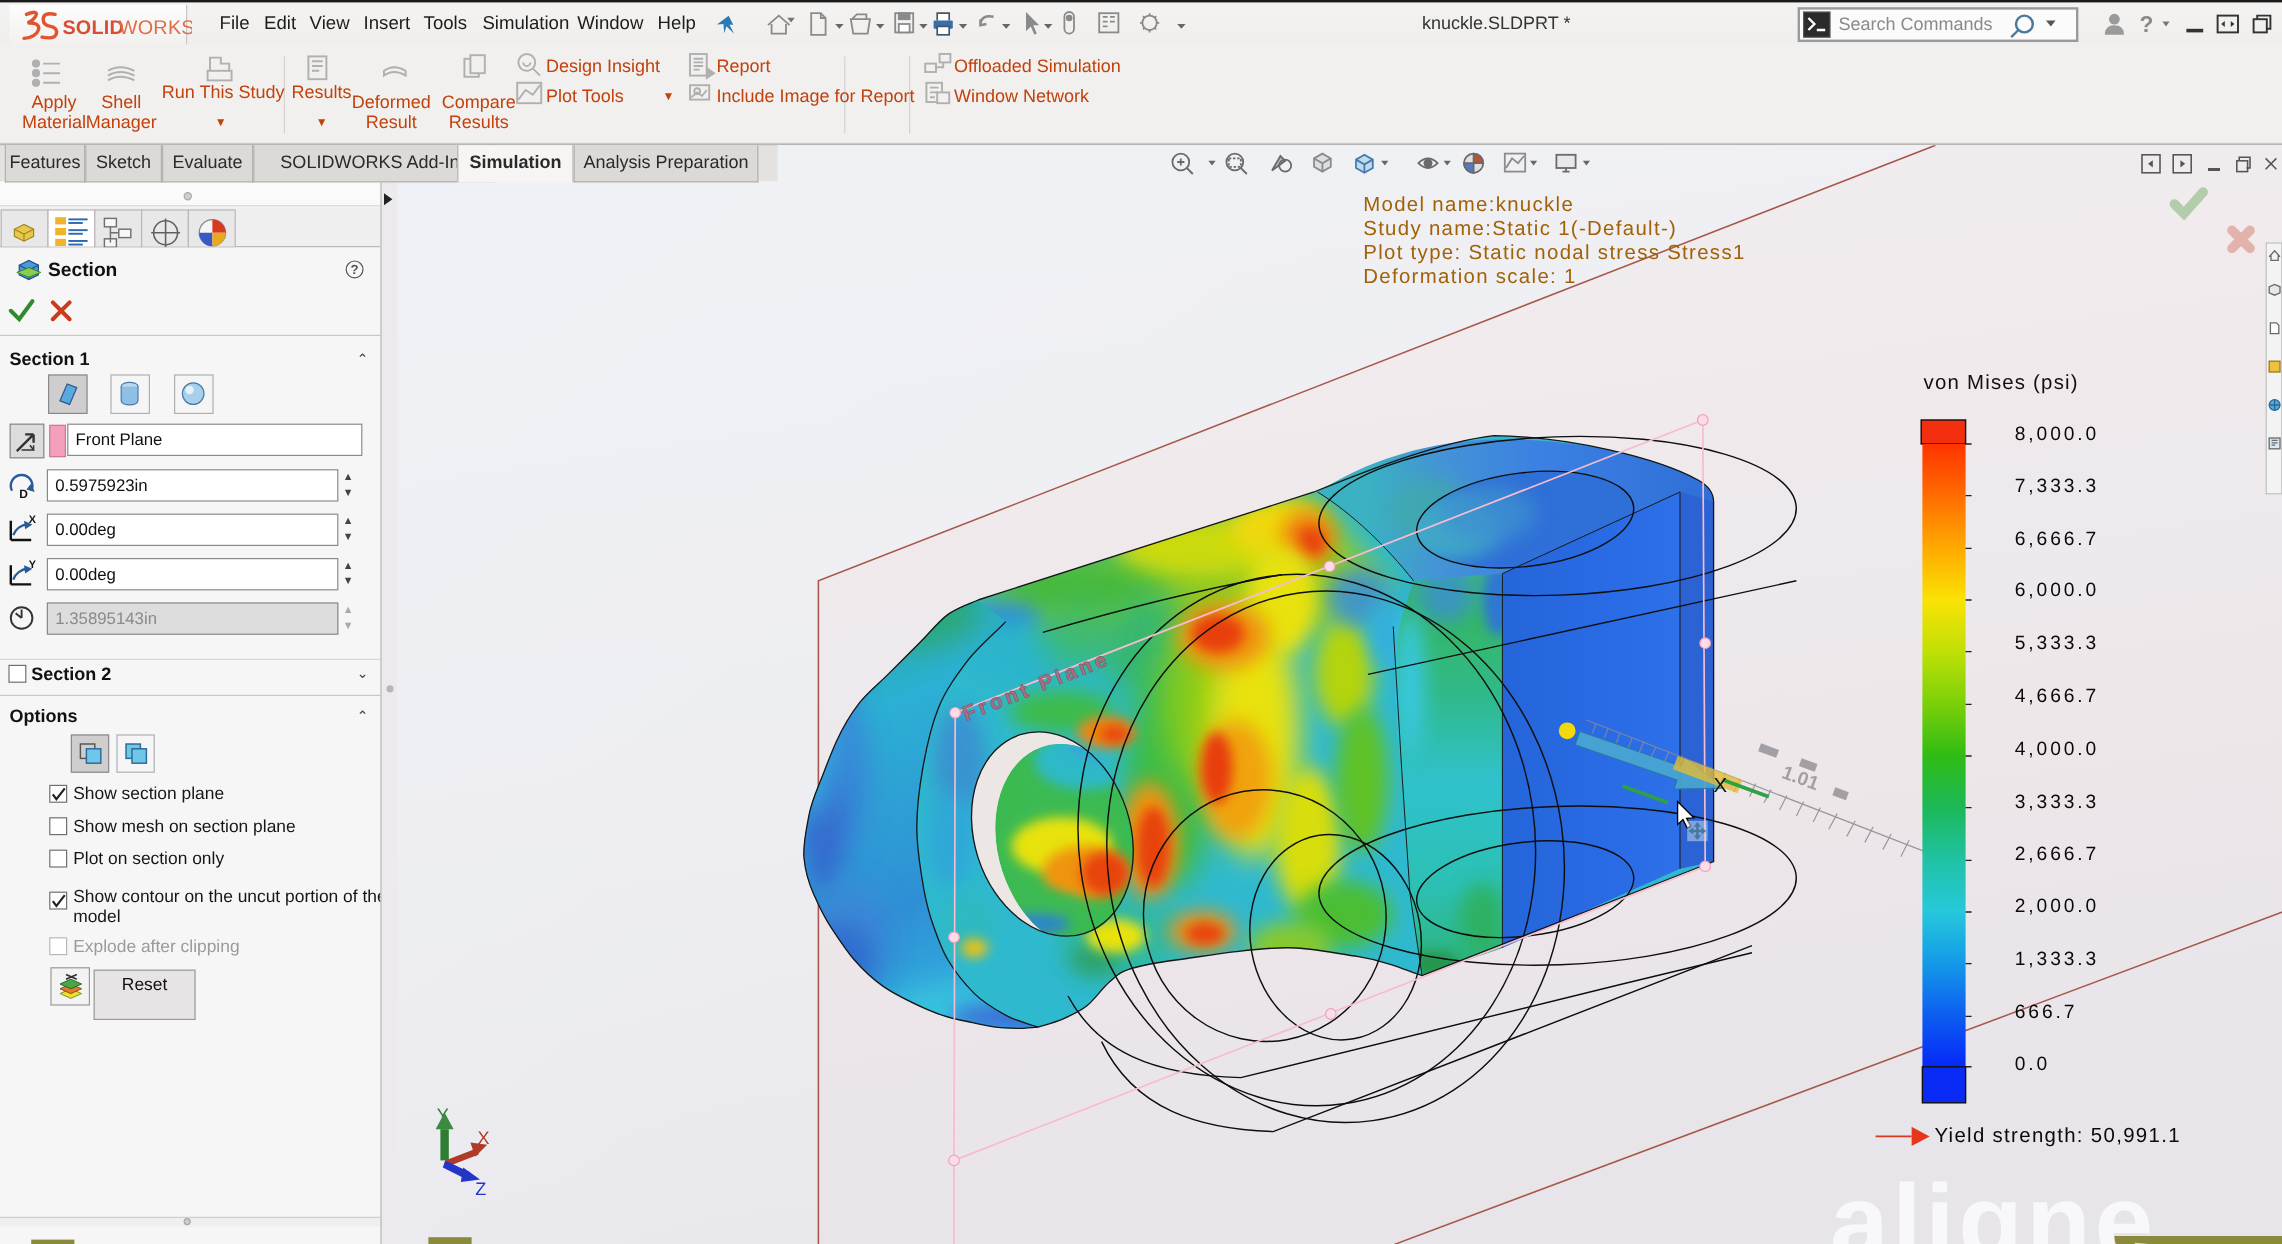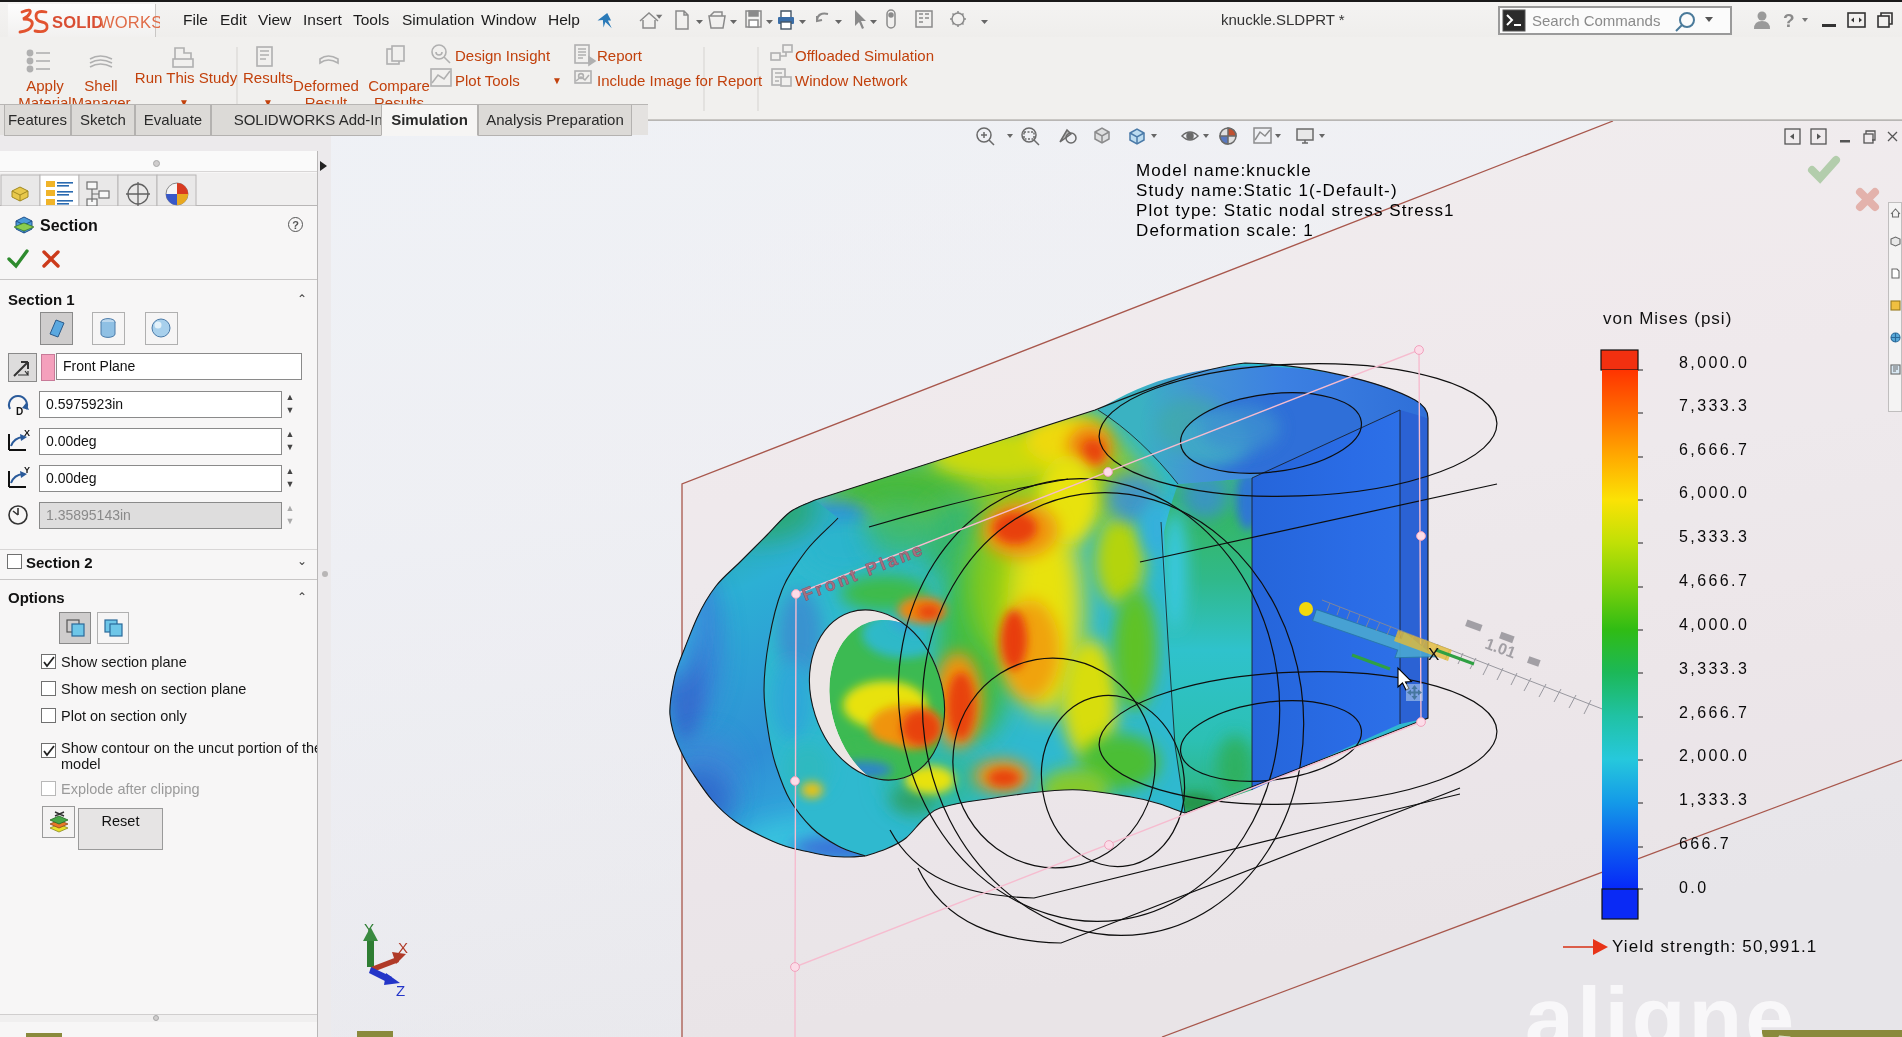--- a/index.html
+++ b/index.html
@@ -3,40 +3,40 @@
 <meta charset="utf-8">
 <style>
   * { margin:0; padding:0; box-sizing:border-box; }
   html,body { width:1902px; height:1037px; overflow:hidden; font-family:"Liberation Sans", sans-serif; background:#eceaec; }
   .abs { position:absolute; }
   
   #titlebar { position:absolute; left:0; top:0; width:1902px; height:37px; background:linear-gradient(#f4f3f2,#efeeec); border-top:2px solid #1a1a1a; }
   #logobox { position:absolute; left:8px; top:2px; width:148px; height:34px; background:linear-gradient(#fdfdfd,#f1f0ef); border-right:1px solid #c9c7c5; }
   #menu { position:absolute; left:0; top:9px; font-size:15.5px; color:#1c1c1c; }
   #menu span { position:absolute; top:0; }
-  #wintitle { position:absolute; left:1185px; top:9px; font-size:15px; color:#333;margin-left:36px; }
+  #wintitle { position:absolute; left:1185px; top:9px; font-size:15px; color:#333; }
   #searchbox { position:absolute; left:1498px; top:4px; width:234px; height:29px; border:2px solid #9a9a9a; background:#fbfbfb;text-align:right; }
   
   #ribbon { position:absolute; left:0; top:37px; width:1902px; height:83px; background:#f1f0ee; border-bottom:1px solid #c9c7c4; color:#a9a9a9; font-size:15px; }
   .rlab { position:absolute; text-align:center; color:#c2410c; }
   
-  #tabrow { position:absolute; left:0; top:104px; width:648px; height:31px; background:#e4e2e0; border-top:1px solid #b8b6b4; font-size:15px; color:#2a2a2a; z-index:6; }
+  #tabrow { position:absolute; left:0; top:120px; width:648px; height:31px; background:#e4e2e0; border-top:1px solid #b8b6b4; font-size:15px; color:#2a2a2a; z-index:6; }
   .tab { position:absolute; top:0; height:31px; padding-top:6px; text-align:center; background:#dcdad7; border:1px solid #b4b2b0; border-top:none; }
   .tab.active { background:#f6f5f4; font-weight:bold; border-bottom:1px solid #f6f5f4; }
   #tabfill { position:absolute; left:0px; top:120px; width:1902px; height:1px; background:#b8b6b4; }
   
   #panel { position:absolute; left:0; top:151px; width:331px; height:886px; background:#f7f6f6; }
   #panelstrip { position:absolute; left:317px; top:0px; width:14px; height:886px; background:#eceaec; border-left:1px solid #b9b7b7; }
   .field { position:absolute; background:#fff; border:1px solid #8a8a8a; font-size:14px; color:#111; padding:4px 0 0 6px; height:27px; }
   .spin { position:absolute; width:16px; height:27px; font-size:9px; color:#444; text-align:center; line-height:13px; }
   .chk { position:absolute; width:15px; height:15px; background:#fff; border:1px solid #707070; }
   .lbl { position:absolute; font-size:14.5px; color:#161616; }
   
   #viewport { position:absolute; left:331px; top:121px; width:1571px; height:916px; background:#f1eff1; }
-  #infotext { position:absolute; left:805px; top:40px; font-size:17px; letter-spacing:1.1px; color:#000000; line-height:20px; white-space:pre; }
+  #infotext { position:absolute; left:805px; top:40px; font-size:17px; letter-spacing:1.1px; color:#a16207; line-height:20px; white-space:pre; }
   #legendtitle { position:absolute; left:1272px; top:188px; font-size:17px; letter-spacing:1px; color:#111; }
   .leglab { position:absolute; left:1324px; font-size:16px; letter-spacing:2.4px; color:#0a0a0a;margin-left:24px; }
   #yield { position:absolute; left:1281px; top:816px; font-size:17px; letter-spacing:1.1px; color:#0a0a0a; }
   #watermark { position:absolute; left:1194px; top:846px; font-size:88px; font-weight:bold; color:rgba(255,255,255,0.7); letter-spacing:3px; }
 </style>
 </head>
 <body>
 <div id="titlebar">
   <div id="logobox">
     <svg width="152" height="34" xmlns="http://www.w3.org/2000/svg">

